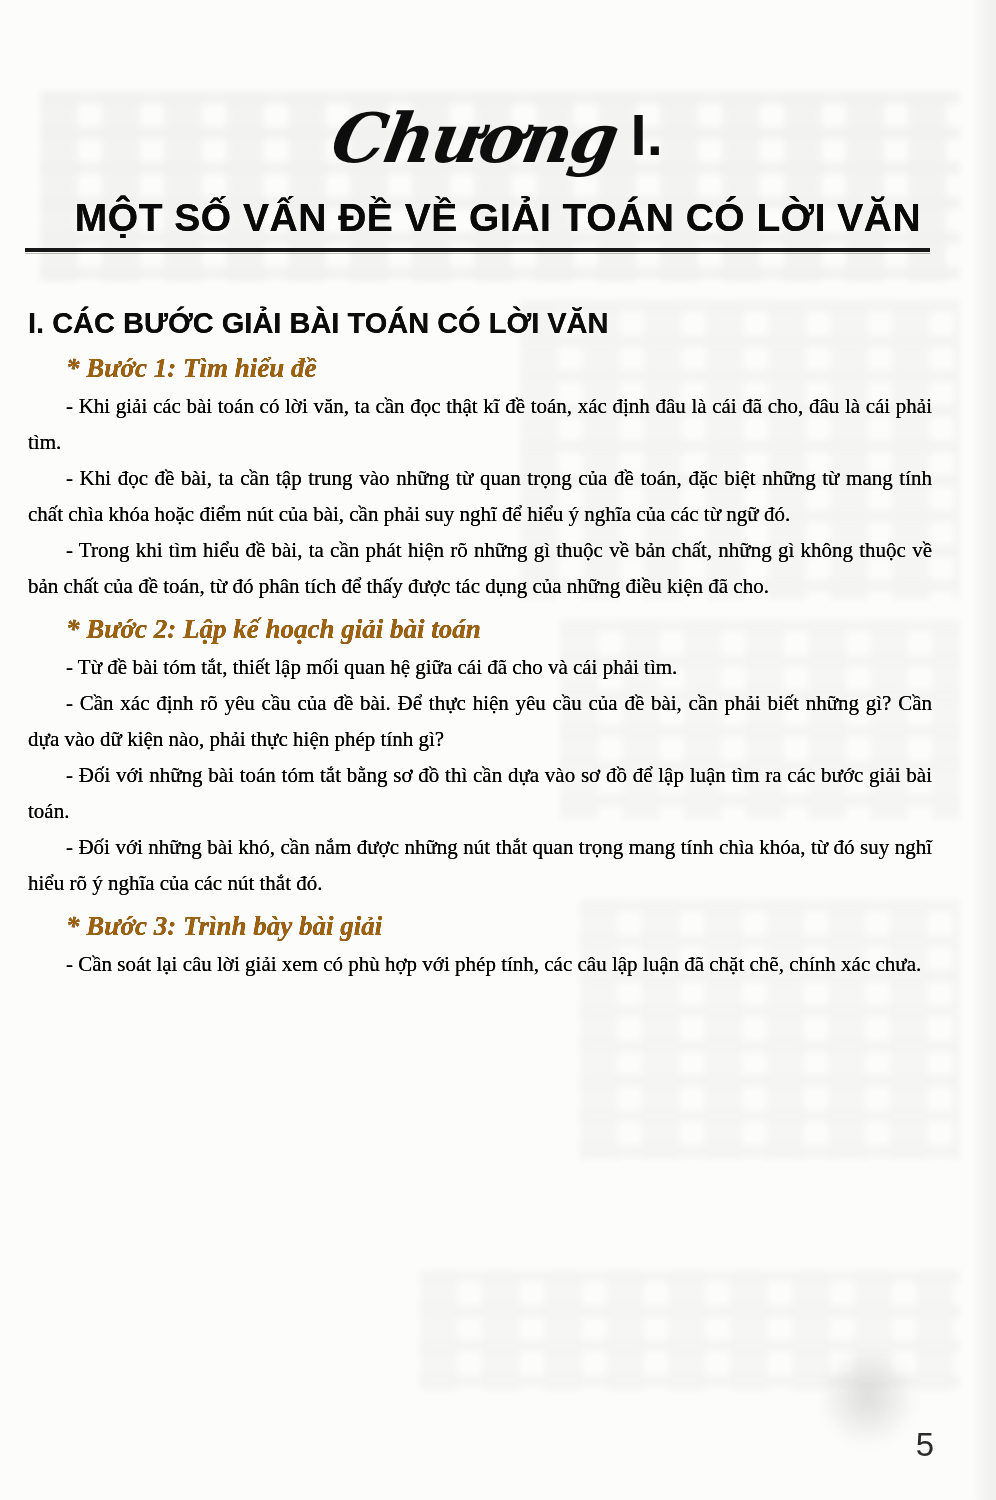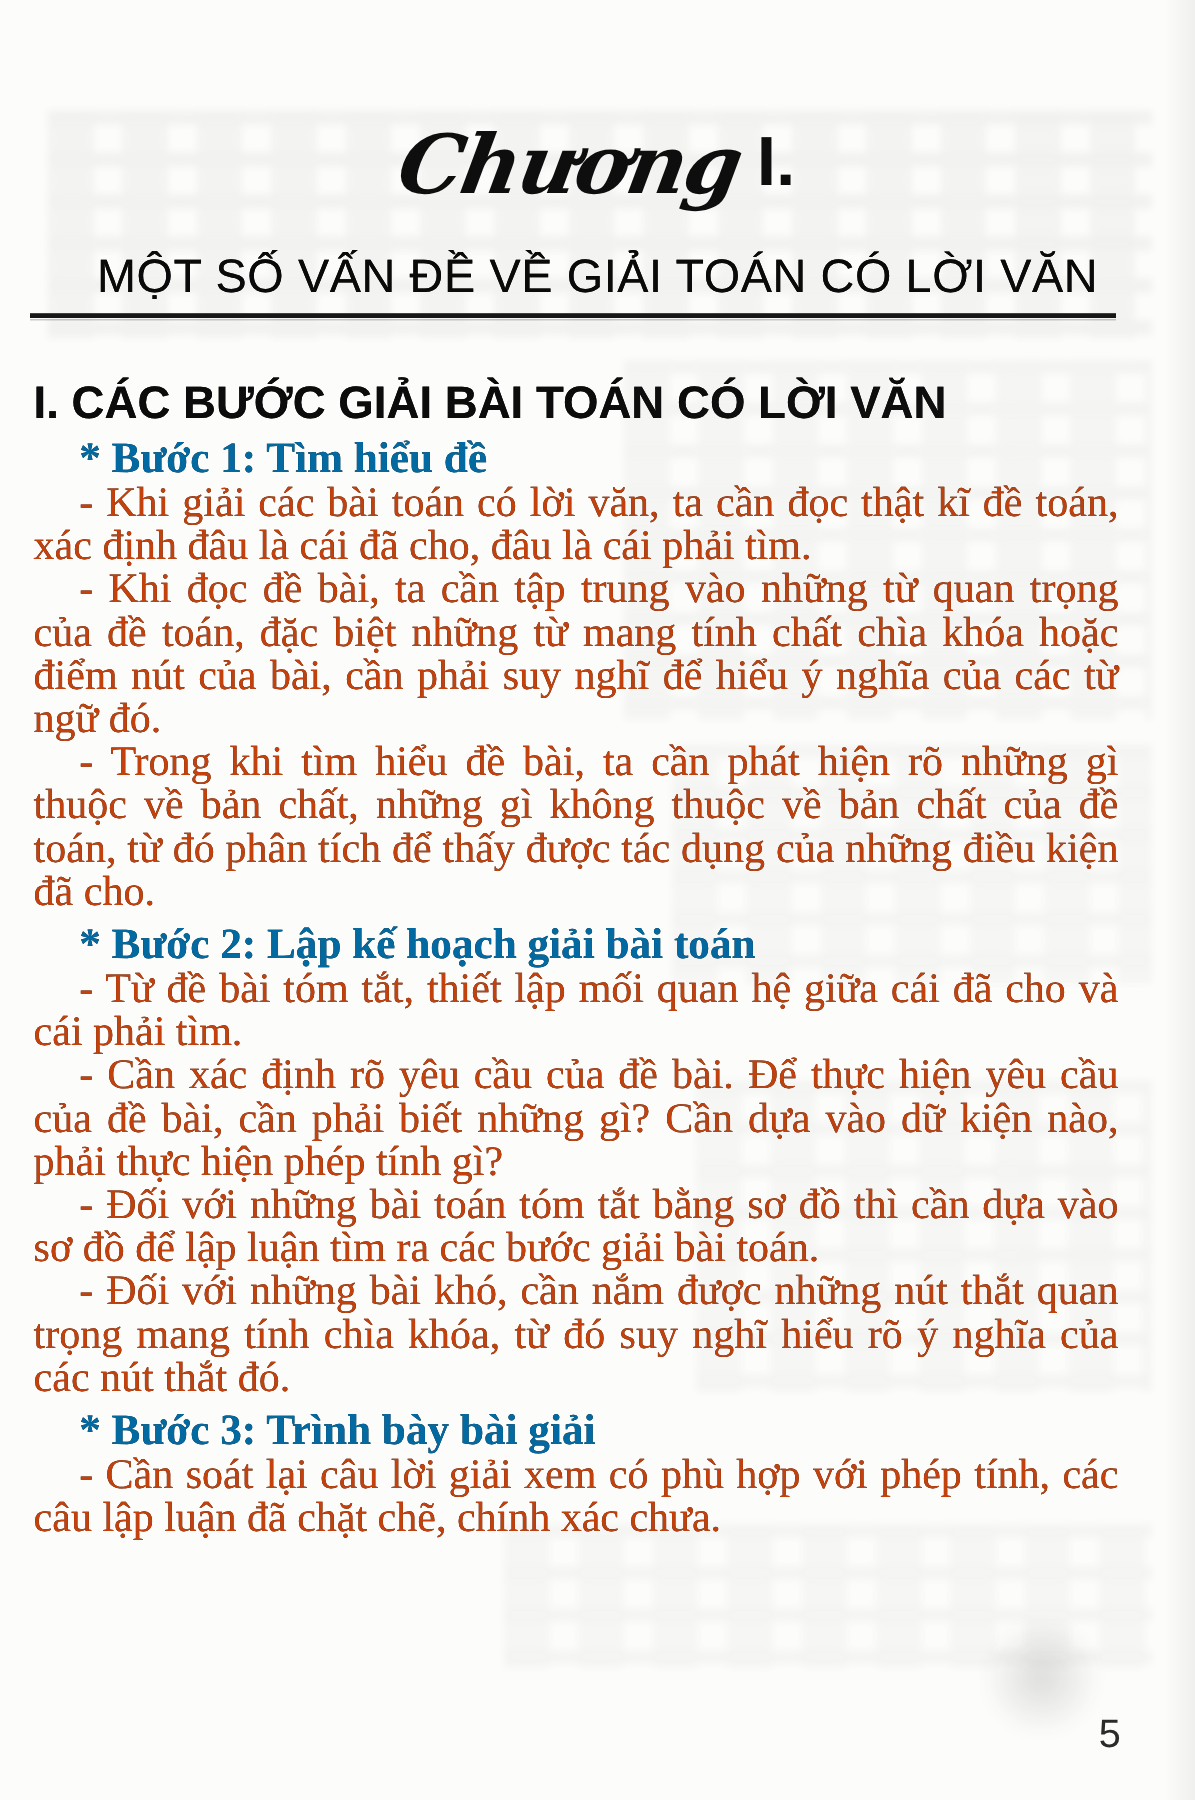--- a/index.html
+++ b/index.html
@@ -55,23 +55,23 @@
     letter-spacing:-2px;
     color:#0e0e0e;
   }
   .chapter-numeral{
     font-family:"Liberation Sans", sans-serif;
     font-weight:800;font-size:58px;line-height:1;
     color:#0e0e0e;
     padding-bottom:6px;
   }
   .chapter-title{
-    margin:20px 0 0 0;
+    margin:7px 0 0 0;
     font-family:"Liberation Sans", sans-serif;
-    font-weight:400;
+    font-weight:700;
     font-size:39px;line-height:46px;
     letter-spacing:.5px;
     color:#0a0a0a;
     text-shadow:0 0 .5px #0a0a0a;
   }
   .title-rule{
     position:relative;
     margin:7px 0 0 25px;
     width:905px;height:4px;
     background:#171717;
@@ -81,39 +81,39 @@
     background:rgba(0,0,0,.25);
   }
 
   .body-col{
     padding:0 64px 0 28px; 
   }
   .section-heading{
     margin:54px 0 10px 0;
     font-family:"Liberation Sans", sans-serif;
     font-weight:800;
-    font-size:38px;line-height:34px;
+    font-size:29px;line-height:34px;
     color:#0c0c0c;
     text-shadow:0 0 .4px #0c0c0c;
   }
   .step-heading{
     margin:7px 0 2px 0;
     padding-left:38px;
     font-family:"Liberation Serif", serif;
-    font-weight:bold;
-    font-size:36px;line-height:36px;
-    color:#0369a1;
+    font-style:italic;font-weight:bold;
+    font-size:27px;line-height:36px;
+    color:#a16207;
     text-shadow:0 0 .4px #101010;
   }
   .para{
     margin:0;
-    font-size:35px;line-height:36px;
+    font-size:21px;line-height:36px;
     text-indent:38px;
     text-align:justify;
-    color:#c2410c;
+    color:#000000;
     text-shadow:0 0 .3px #151515;
   }
   .page-number{
     position:absolute;
     right:62px;bottom:36px;
     font-family:"Liberation Sans", sans-serif;
     font-size:33px;color:#2b2b2b;
   }
 </style>
 </head>

